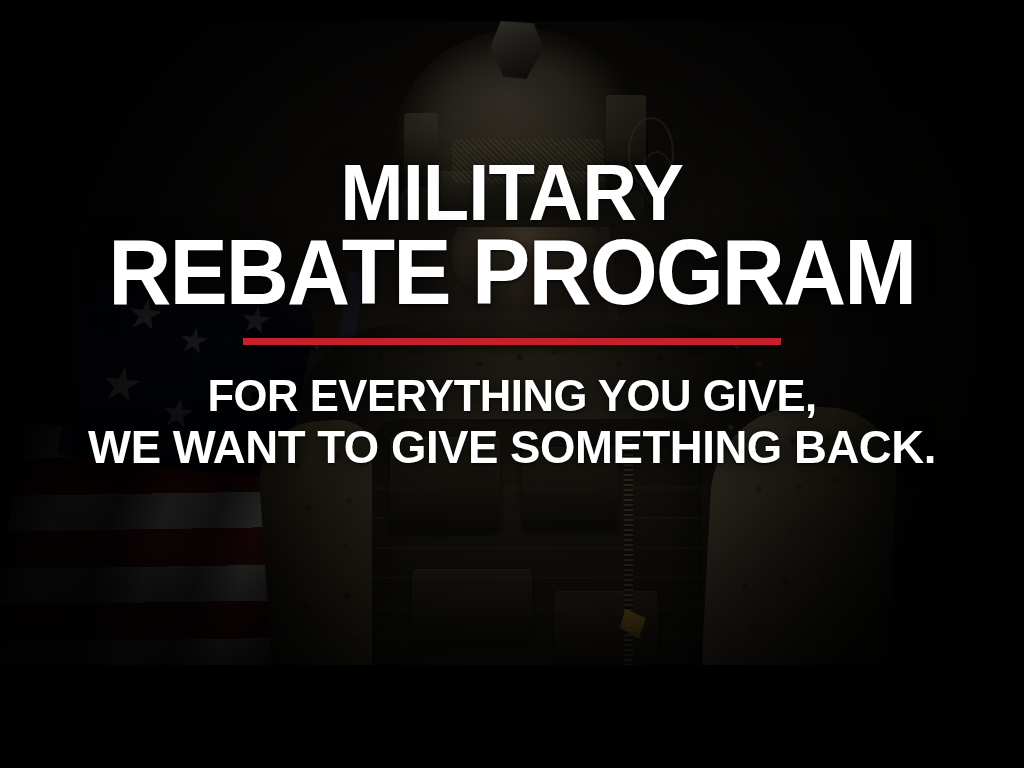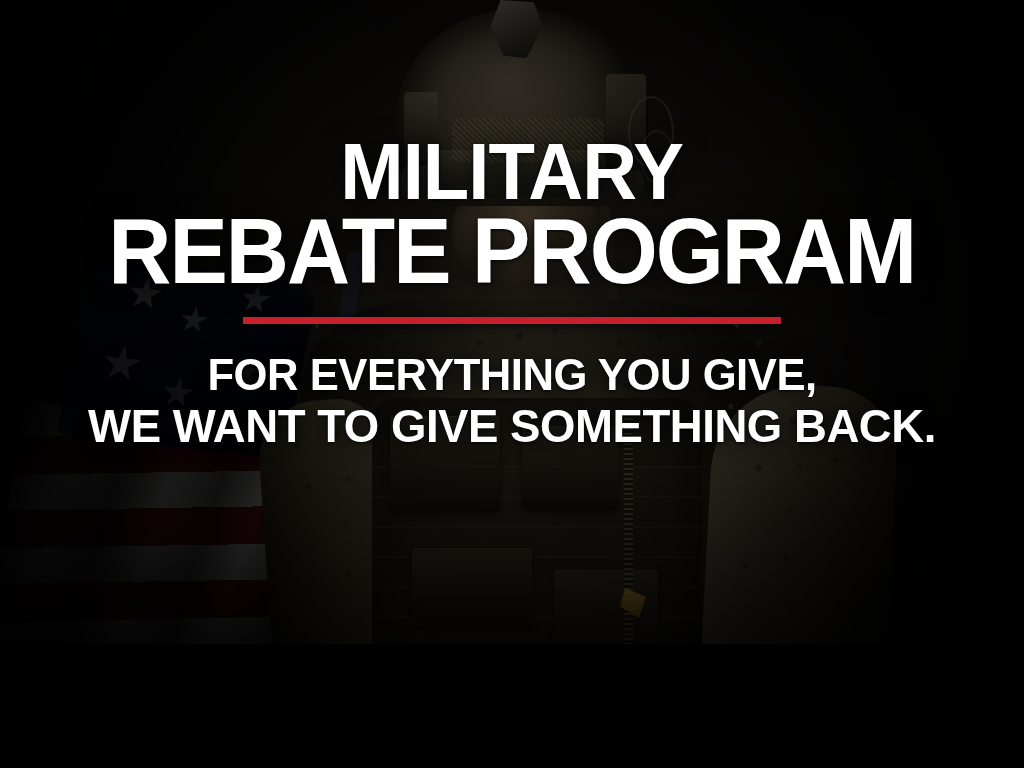--- a/index.html
+++ b/index.html
@@ -10,20 +10,21 @@
     background:#000;
     overflow:hidden;
     font-family:"Liberation Sans", sans-serif;
   }
 
   .poster {
     position:relative;
     width:1024px; height:644px;
     background:#1d4ed8;
     overflow:hidden;
+    margin-top:21px;
   }
 
   
   .photo { position:absolute; inset:0; overflow:hidden; }
 
   
   .backdrop {
     position:absolute; inset:0;
     background:
       radial-gradient(ellipse 520px 600px at 52% 48%, #2a241c 0%, #15120d 42%, #0a0908 68%, #050404 100%),

